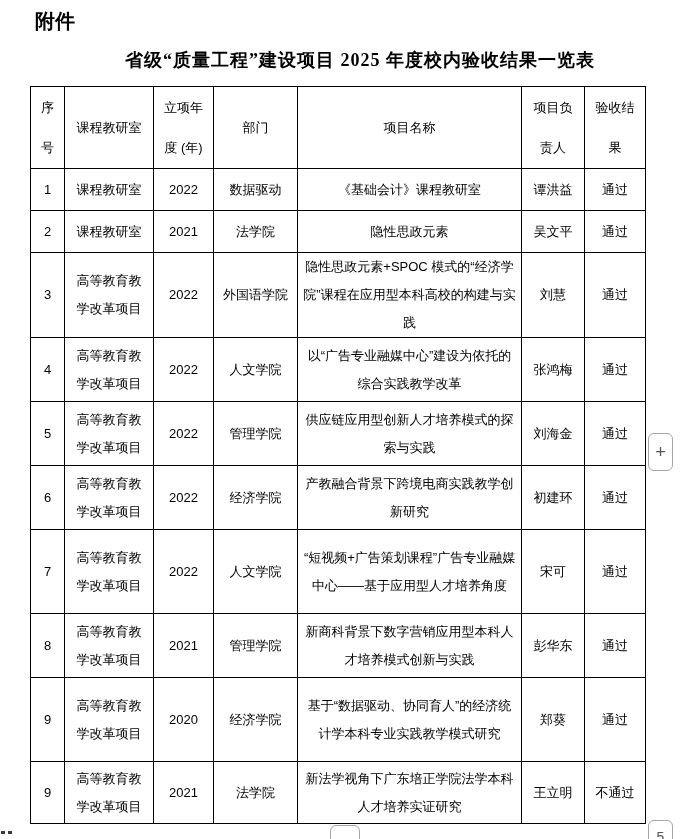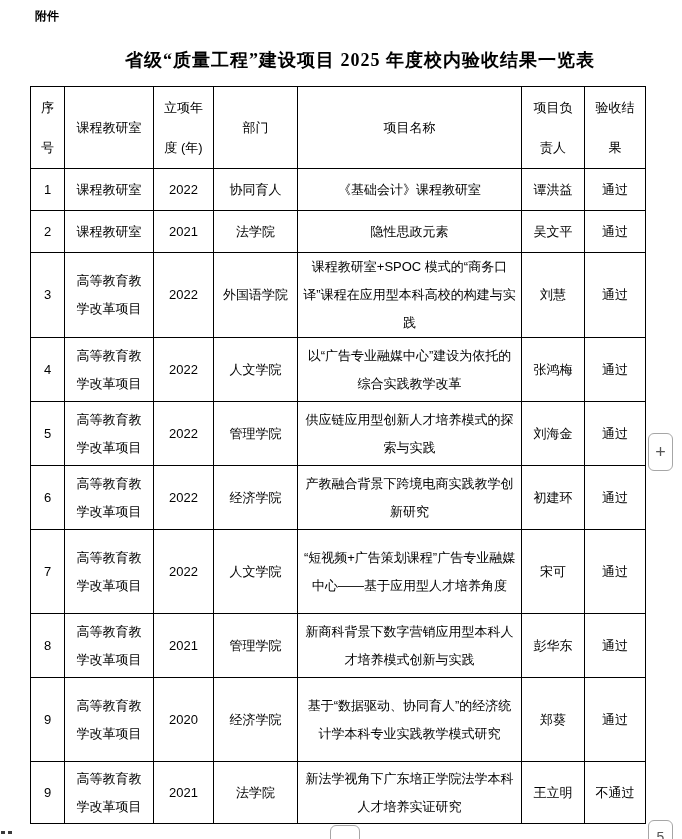--- a/index.html
+++ b/index.html
@@ -6,21 +6,21 @@
   body {
     position:relative;
     width:682px; height:839px;
     background:#ffffff;
     color:#000;
     font-family:"Liberation Sans", sans-serif;
   }
   .attachment {
     position:absolute; left:35px; top:8px;
     font-family:Liberation Serif, serif;
-    font-size:12px; font-weight:bold;
+    font-size:20px; font-weight:bold;
   }
   .doc-title {
     position:absolute; left:0; top:48px; width:676px;
     text-align:center;
     font-family:"Liberation Serif", serif;
     font-size:18px; font-weight:bold;
     letter-spacing:1px;
     margin-left:22px;
   }
   table.results {
@@ -106,40 +106,40 @@
         </th>
     <th>
           <div class="hline">验收结</div>
           <div class="hline">果</div>
         </th>
   </tr>
   <tr class="h-s">
     <td class="cell-serial">1</td>
     <td class="cell-type">课程教研室</td>
     <td>2022</td>
-    <td>协同育人</td>
+    <td>数据驱动</td>
     <td>《基础会计》课程教研室</td>
     <td>谭洪益</td>
     <td>通过</td>
   </tr>
   <tr class="h-s">
     <td class="cell-serial">2</td>
     <td class="cell-type">课程教研室</td>
     <td>2021</td>
     <td>法学院</td>
     <td>隐性思政元素</td>
     <td>吴文平</td>
     <td>通过</td>
   </tr>
   <tr class="h-l">
     <td class="cell-serial">3</td>
     <td class="cell-type">高等教育教学改革项目</td>
     <td>2022</td>
     <td>外国语学院</td>
-    <td>课程教研室+SPOC 模式的“商务口译”课程在应用型本科高校的构建与实践</td>
+    <td>隐性思政元素+SPOC 模式的“经济学院”课程在应用型本科高校的构建与实践</td>
     <td>刘慧</td>
     <td>通过</td>
   </tr>
   <tr class="h-m">
     <td class="cell-serial">4</td>
     <td class="cell-type">高等教育教学改革项目</td>
     <td>2022</td>
     <td>人文学院</td>
     <td>以“广告专业融媒中心”建设为依托的综合实践教学改革</td>
     <td>张鸿梅</td>

